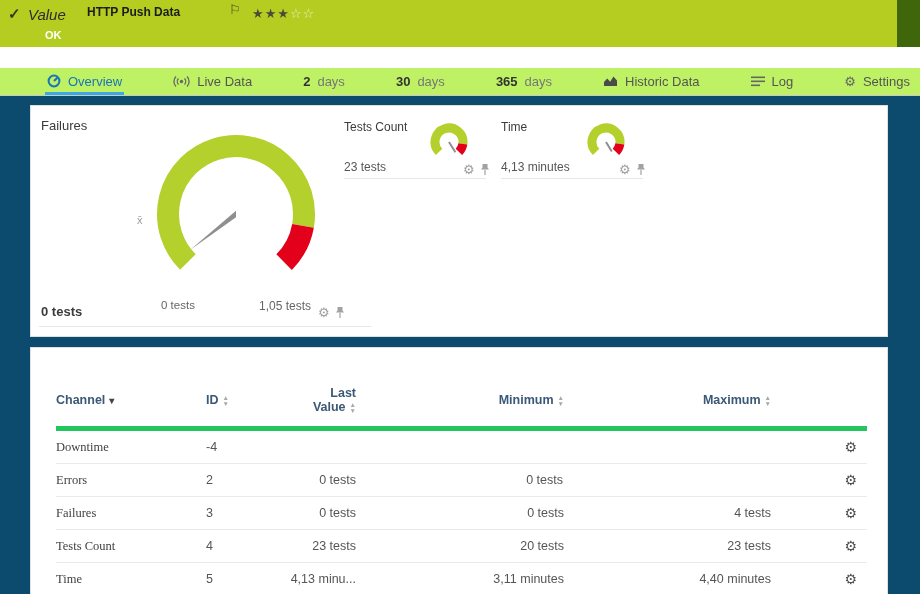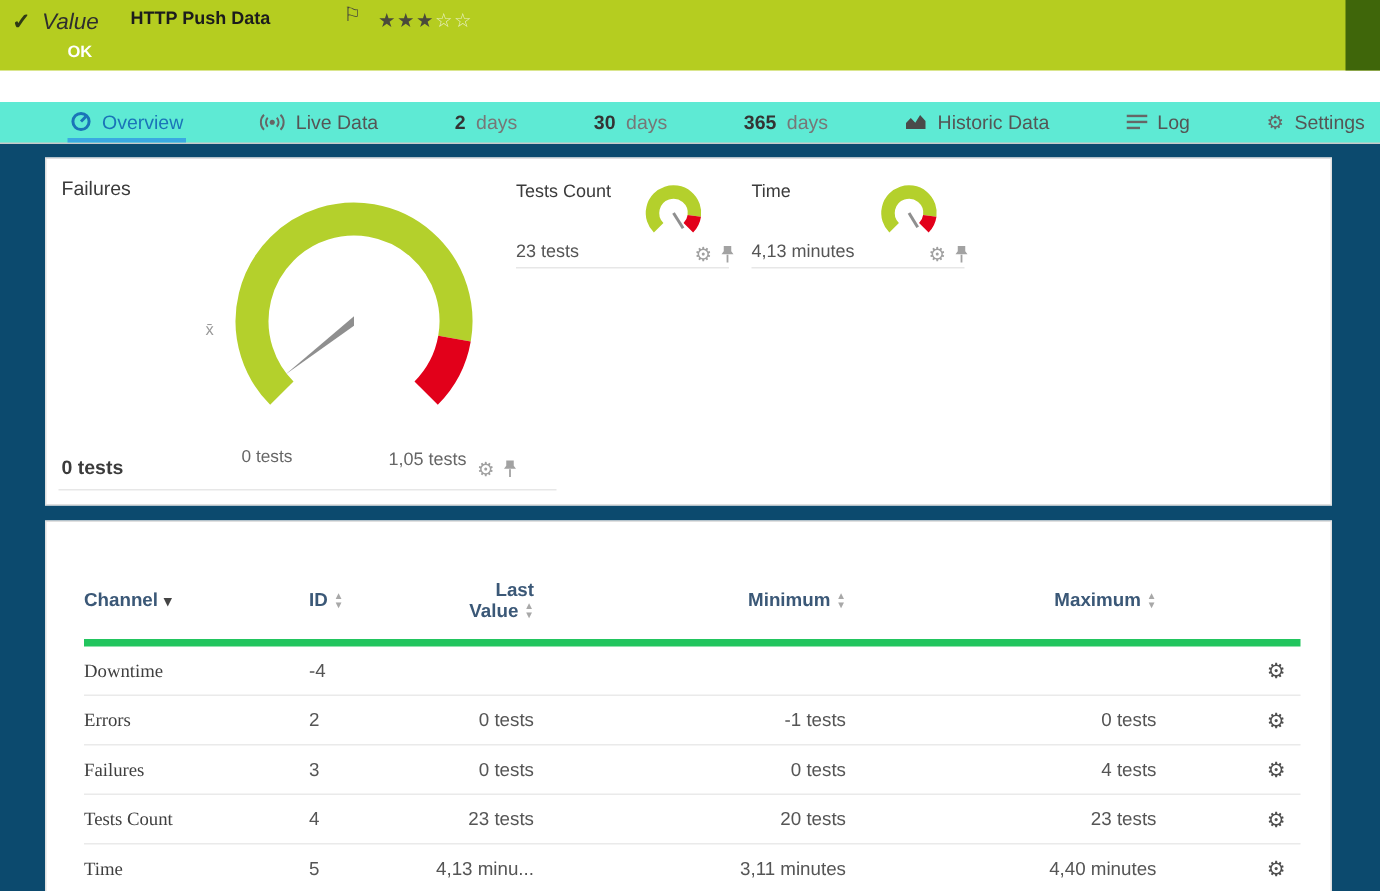--- a/index.html
+++ b/index.html
@@ -20,21 +20,21 @@
   .hdr .stars { position:absolute; left:252px; top:6px; font-size:13px; letter-spacing:1px; }
   .hdr .stars .on  { color:#4a4a3a; }
   .hdr .stars .off { color:#e9f0c4; }
   .hdr .status { position:absolute; left:45px; top:29px; font-size:11px; font-weight:700; color:#ffffff; }
   .hdr .darksq { position:absolute; right:0; top:0; width:23px; height:47px; background:#3f660a; }
 
   
   .tabs {
     position:absolute; top:68px; left:0; width:920px; height:28px;
     display:flex; justify-content:space-between; align-items:stretch;
-    padding:0 8px 0 45px; border-bottom:1px solid #c9c9c9; background:#5eead4;
+    padding:0 8px 0 45px; border-bottom:1px solid #c9c9c9; background:#bef264;
   }
   .tab {
     display:flex; align-items:center; gap:7px; font-size:13px; color:#555;
     border-bottom:3px solid transparent; padding:2px 2px 0 2px; cursor:default; white-space:nowrap;
   }
   .tab.active { color:#1a74b8; border-bottom-color:#3aa9e1; }
   .tab .num { font-weight:700; color:#333; }
   .tab .word { color:#777; }
   .tab .gearglyph { font-size:13px; color:#666; }
 
@@ -245,21 +245,20 @@
         <div class="c-last"></div>
         <div class="c-min"></div>
         <div class="c-max"></div>
         <div class="c-gear"><span class="rowgear">⚙</span></div>
       </div>
 
       <div class="trow">
         <div class="c-ch">Errors</div>
         <div class="c-id">2</div>
         <div class="c-last">0 tests</div>
-        <div class="c-min">-1 tests</div>
         <div class="c-max">0 tests</div>
         <div class="c-gear"><span class="rowgear">⚙</span></div>
       </div>
 
       <div class="trow">
         <div class="c-ch">Failures</div>
         <div class="c-id">3</div>
         <div class="c-last">0 tests</div>
         <div class="c-min">0 tests</div>
         <div class="c-max">4 tests</div>

